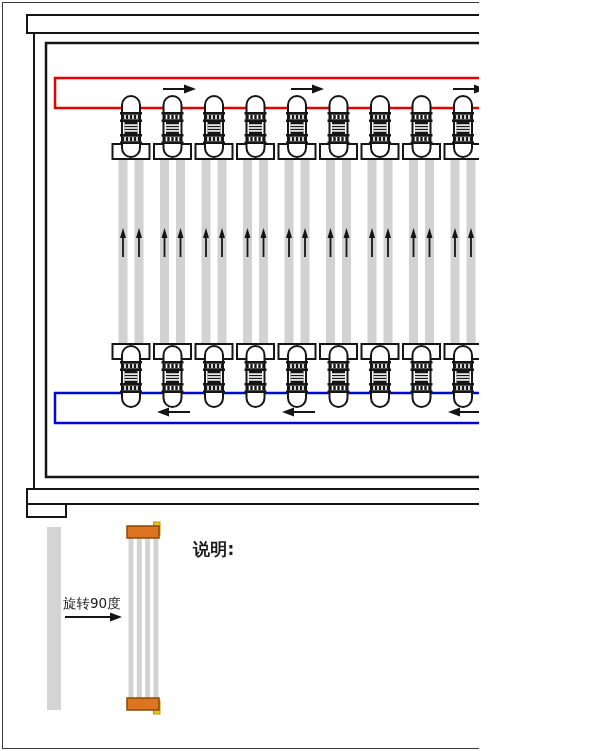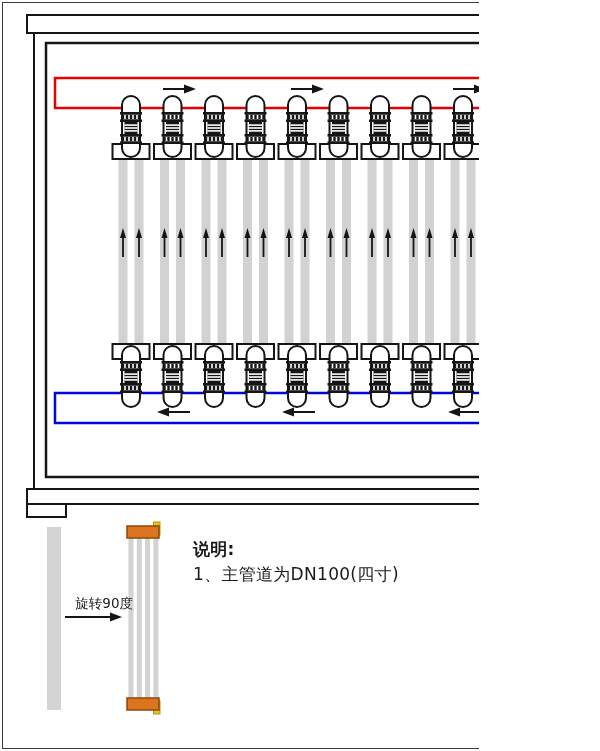--- a/index.html
+++ b/index.html
@@ -3,21 +3,21 @@
 <meta charset="utf-8">
 <style>
   html,body{margin:0;padding:0;background:#fff;}
   .page{position:relative;width:479px;height:751px;background:#ffffff;overflow:hidden;
         font-family:"DejaVu Sans",sans-serif;}
   #diagram-svg{position:absolute;left:0;top:0;}
   .legend{position:absolute;left:193px;top:537px;width:390px;color:#1a1a1a;
           font-size:17px;line-height:25px;font-weight:500;letter-spacing:0.3px;}
   .legend-title{font-weight:600;}
   .rotate-label{position:absolute;left:63px;top:595px;width:70px;color:#1a1a1a;
-          font-size:13.5px;font-weight:500;text-align:right;}
+          font-size:13.5px;font-weight:500;}
 </style>
 </head>
 <body>
 
 <div class="page">
   <svg id="diagram-svg" width="600" height="751" viewBox="0 0 600 751">
       <rect x="2.5" y="2.5" width="595" height="746" fill="none" stroke="#3a3a3a" stroke-width="1"></rect>
       <rect x="27" y="15" width="506" height="18" fill="#fff" stroke="#151515" stroke-width="2"></rect>
       <line x1="34" y1="33" x2="34" y2="489" stroke="#151515" stroke-width="2"></line>
       <line x1="521" y1="33" x2="521" y2="489" stroke="#151515" stroke-width="2"></line>
@@ -509,17 +509,16 @@
         <rect x="136.8" y="537" width="5" height="162" fill="#d2d2d2"></rect>
         <rect x="145.1" y="537" width="5" height="162" fill="#d2d2d2"></rect>
         <rect x="153.4" y="537" width="5" height="162" fill="#d2d2d2"></rect>
         <rect x="127" y="526" width="32" height="12" fill="#dd7420" stroke="#8a4a08" stroke-width="1.5"></rect>
         <rect x="127" y="698" width="32" height="12" fill="#dd7420" stroke="#8a4a08" stroke-width="1.5"></rect>
       </g>
     </svg>
 
   <div class="legend">
     <div class="legend-title">说明:</div>
-    <div class="legend-line">1、主管道为DN100(四寸)</div>
   </div>
 
   <div class="rotate-label">旋转90度</div>
 </div>
 
 </body></html>

